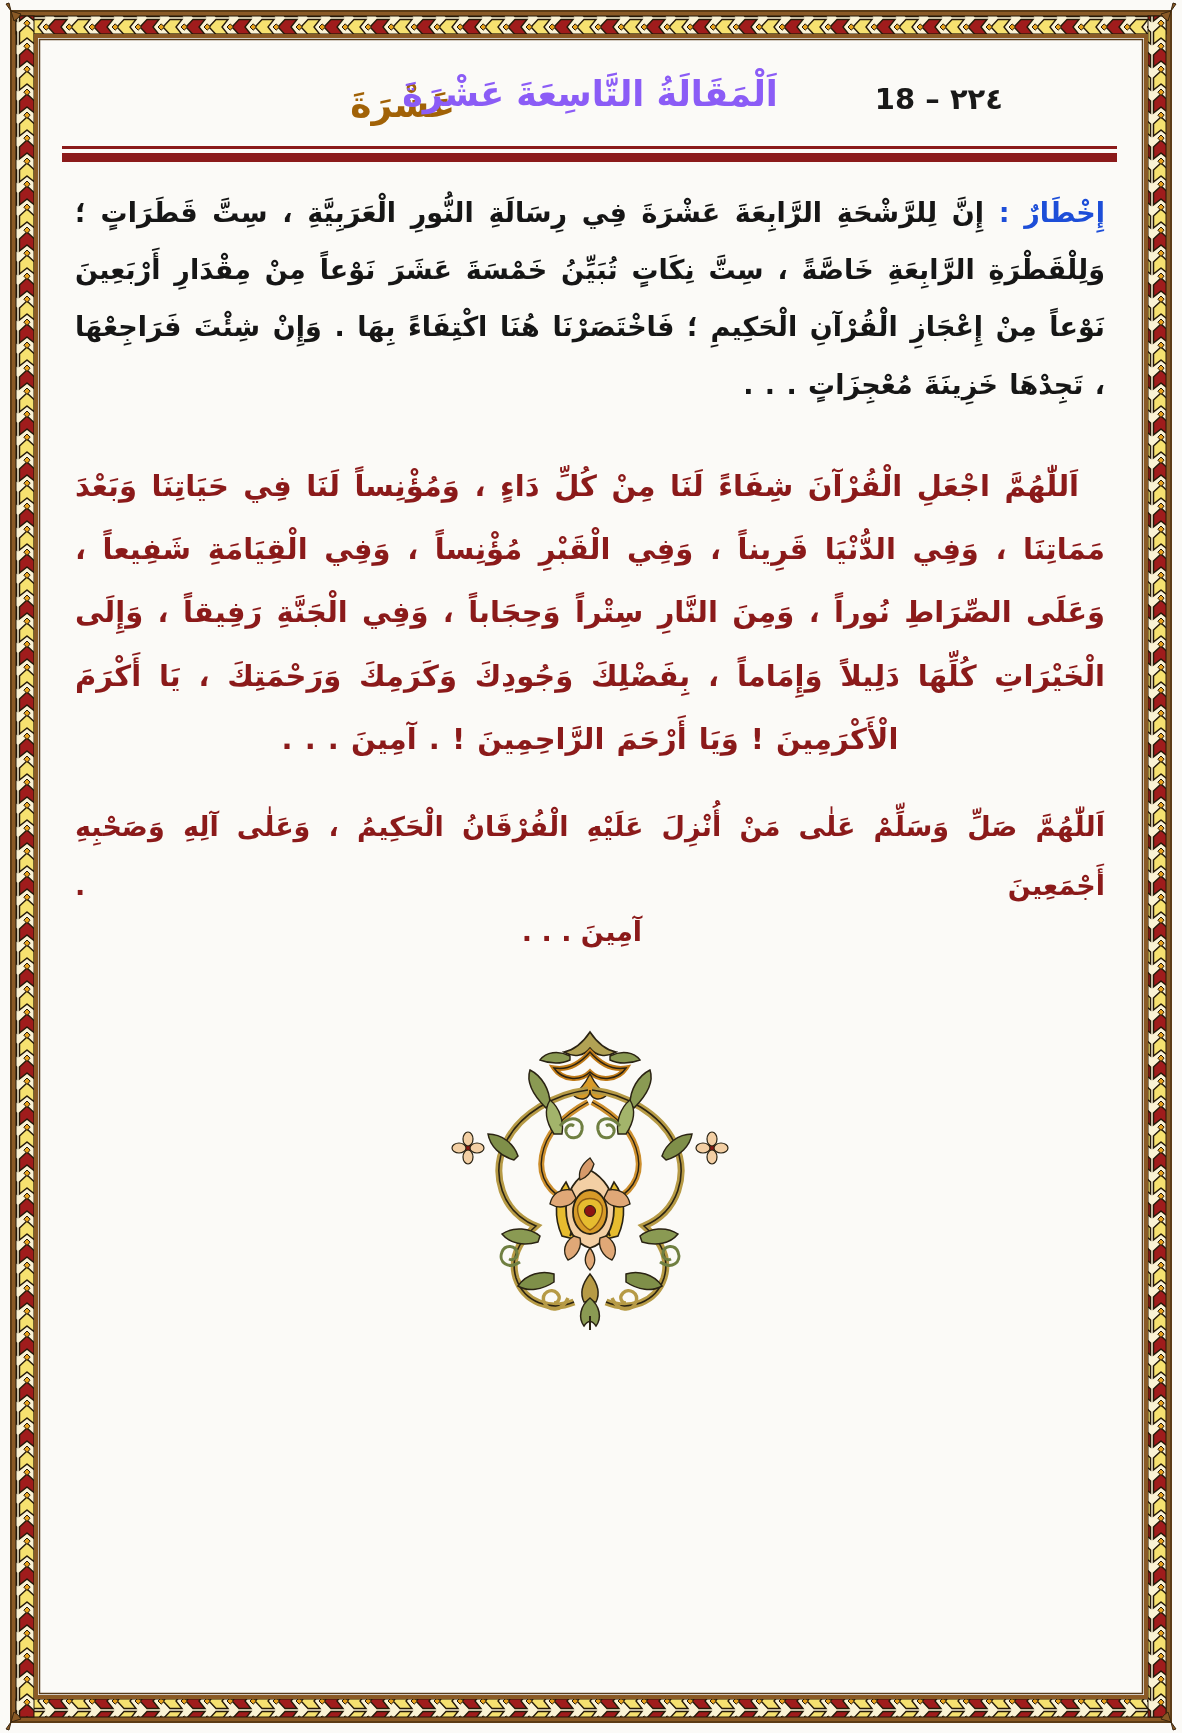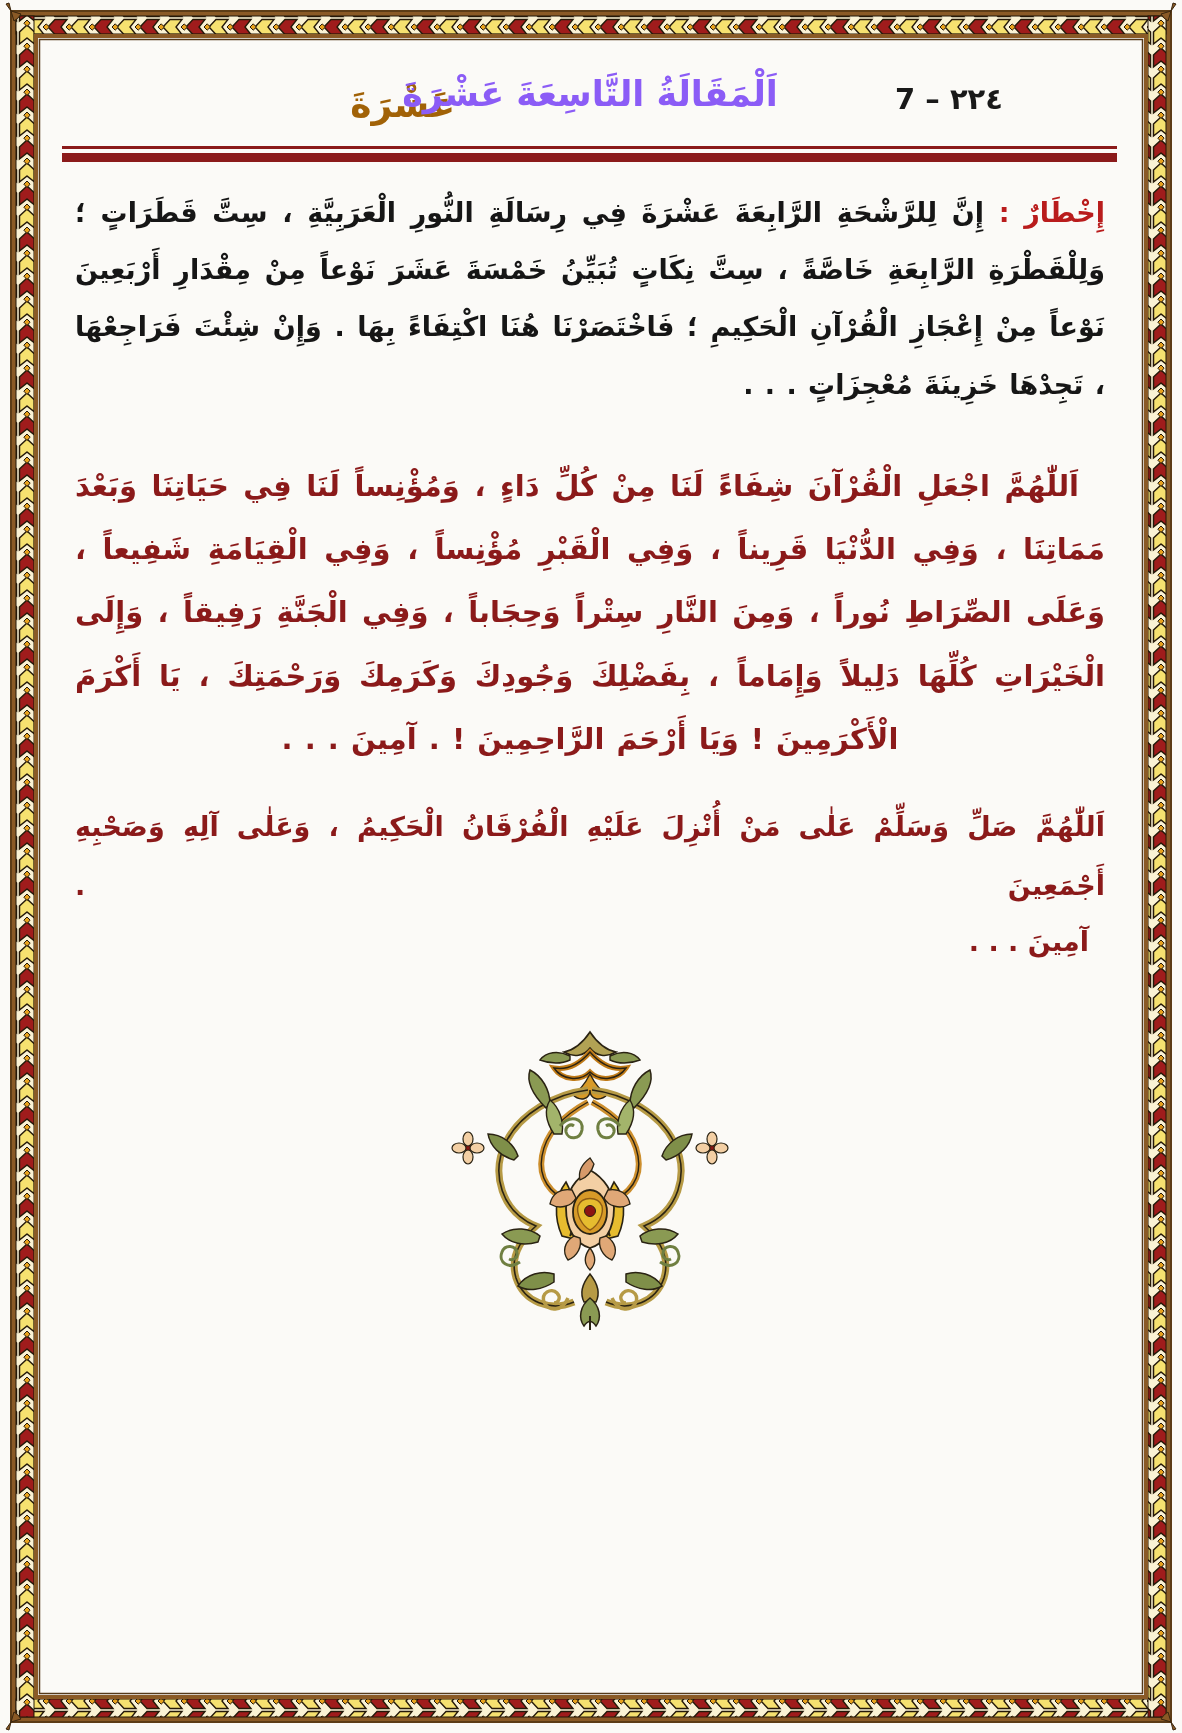--- a/index.html
+++ b/index.html
@@ -31,34 +31,34 @@
   .rule-thin{height:3px;background:#8b1a1a;}
   .rule-gap{height:4px;}
   .rule-thick{height:9px;background:#8b1a1a;}
   p{margin:0;}
   .notice{
     margin-top:22px;
     font-size:27px;font-weight:bold;line-height:2.12;
     color:#161616;text-align:justify;text-align-last:right;
     word-spacing:2px;
   }
-  .notice-label{color:#b91c1c;}
+  .notice-label{color:#1d4ed8;}
   .prayer-one{
     margin-top:42px;text-indent:26px;
     color:#8b1a1a;font-size:29px;font-weight:bold;line-height:2.18;
     text-align:justify;text-align-last:center;word-spacing:2px;
   }
   .prayer-two{
     margin-top:26px;
     color:#8b1a1a;font-size:27px;font-weight:bold;line-height:2.2;
     text-align:justify;text-align-last:justify;word-spacing:2px;
   }
   .amin-line{
-    margin-top:10px;padding-left:0;padding-right:16px;
-    color:#8b1a1a;font-size:27px;font-weight:bold;text-align:right;
+    margin-top:0;padding-left:0;padding-right:16px;
+    color:#8b1a1a;font-size:27px;font-weight:bold;text-align:center;
   }
   .ornament{position:absolute;left:450px;top:1030px;width:280px;height:300px;}
 </style>
 </head>
 <body>
 
 <div class="page">
 
   <svg class="border-svg" width="1182" height="1733" viewBox="0 0 1182 1733">
     <defs>
@@ -96,21 +96,21 @@
       <path d="M11,11 l10,3 -3,4 -4,3 -3,-10 z M11,11 l-5,-7 3,-1 2,8 z"></path>
       <path d="M1171,11 l-10,3 3,4 4,3 3,-10 z M1171,11 l5,-7 -3,-1 -2,8 z"></path>
       <path d="M11,1722 l10,-3 -3,-4 -4,-3 -3,10 z M11,1722 l-5,7 3,1 2,-8 z"></path>
       <path d="M1171,1722 l-10,-3 3,-4 4,-3 3,10 z M1171,1722 l5,7 -3,1 -2,-8 z"></path>
     </g>
   </svg>
 
   <div class="content">
 
     <div class="header">
-      <span class="page-number" dir="rtl">٢٢٤ – 7</span>
+      <span class="page-number" dir="rtl">٢٢٤ – 18</span>
       <span class="title-wrap">
         <span class="title-ghost" dir="rtl">عَشْرَةَ</span>
         <span class="page-title" dir="rtl">اَلْمَقَالَةُ التَّاسِعَةَ عَشْرَةَ</span>
       </span>
     </div>
 
     <div class="rules">
       <div class="rule-thin"></div>
       <div class="rule-gap"></div>
       <div class="rule-thick"></div>

